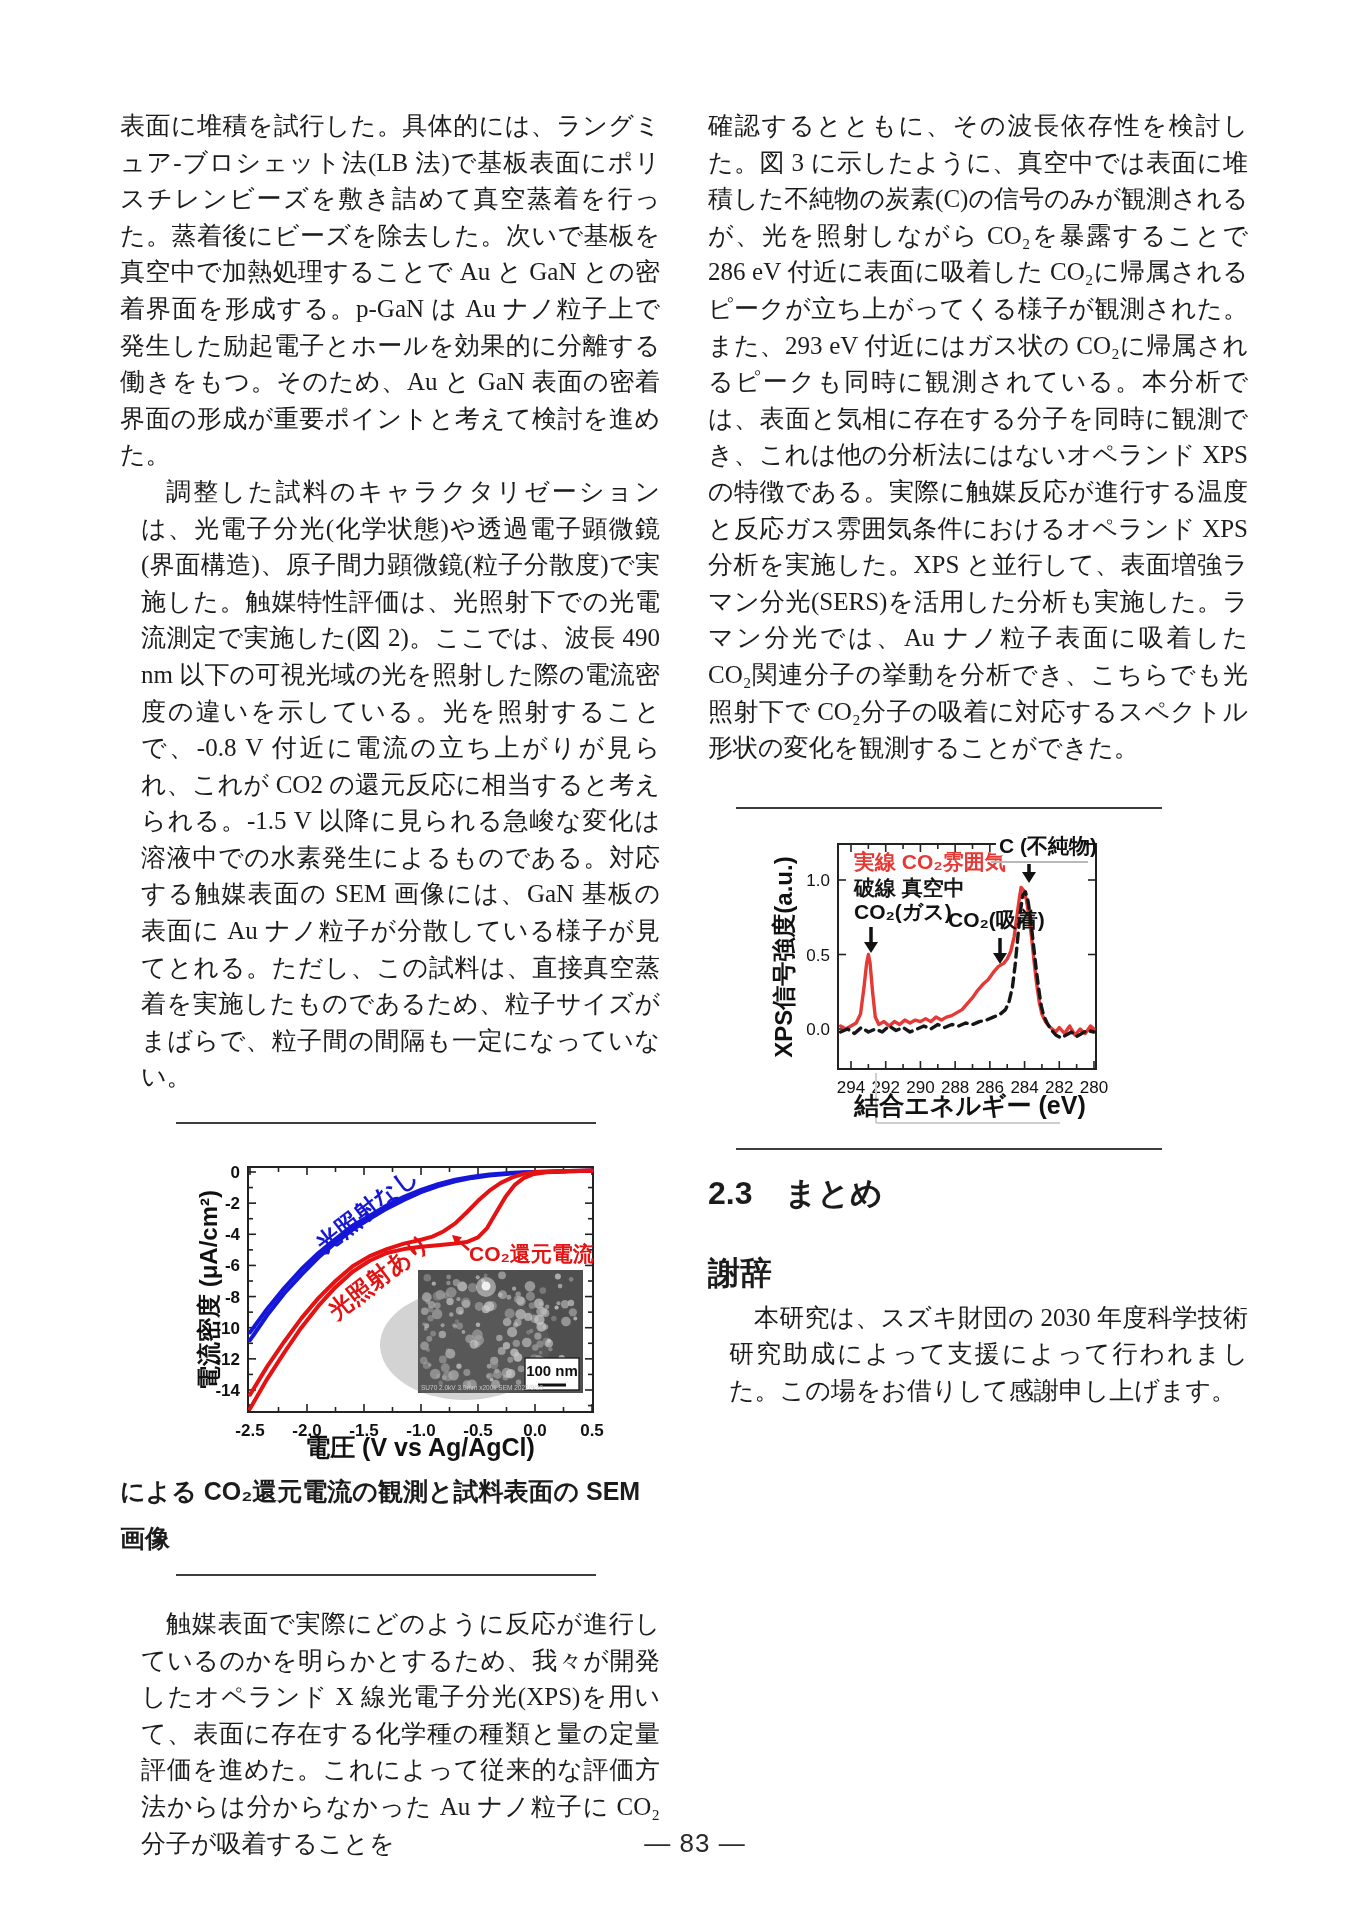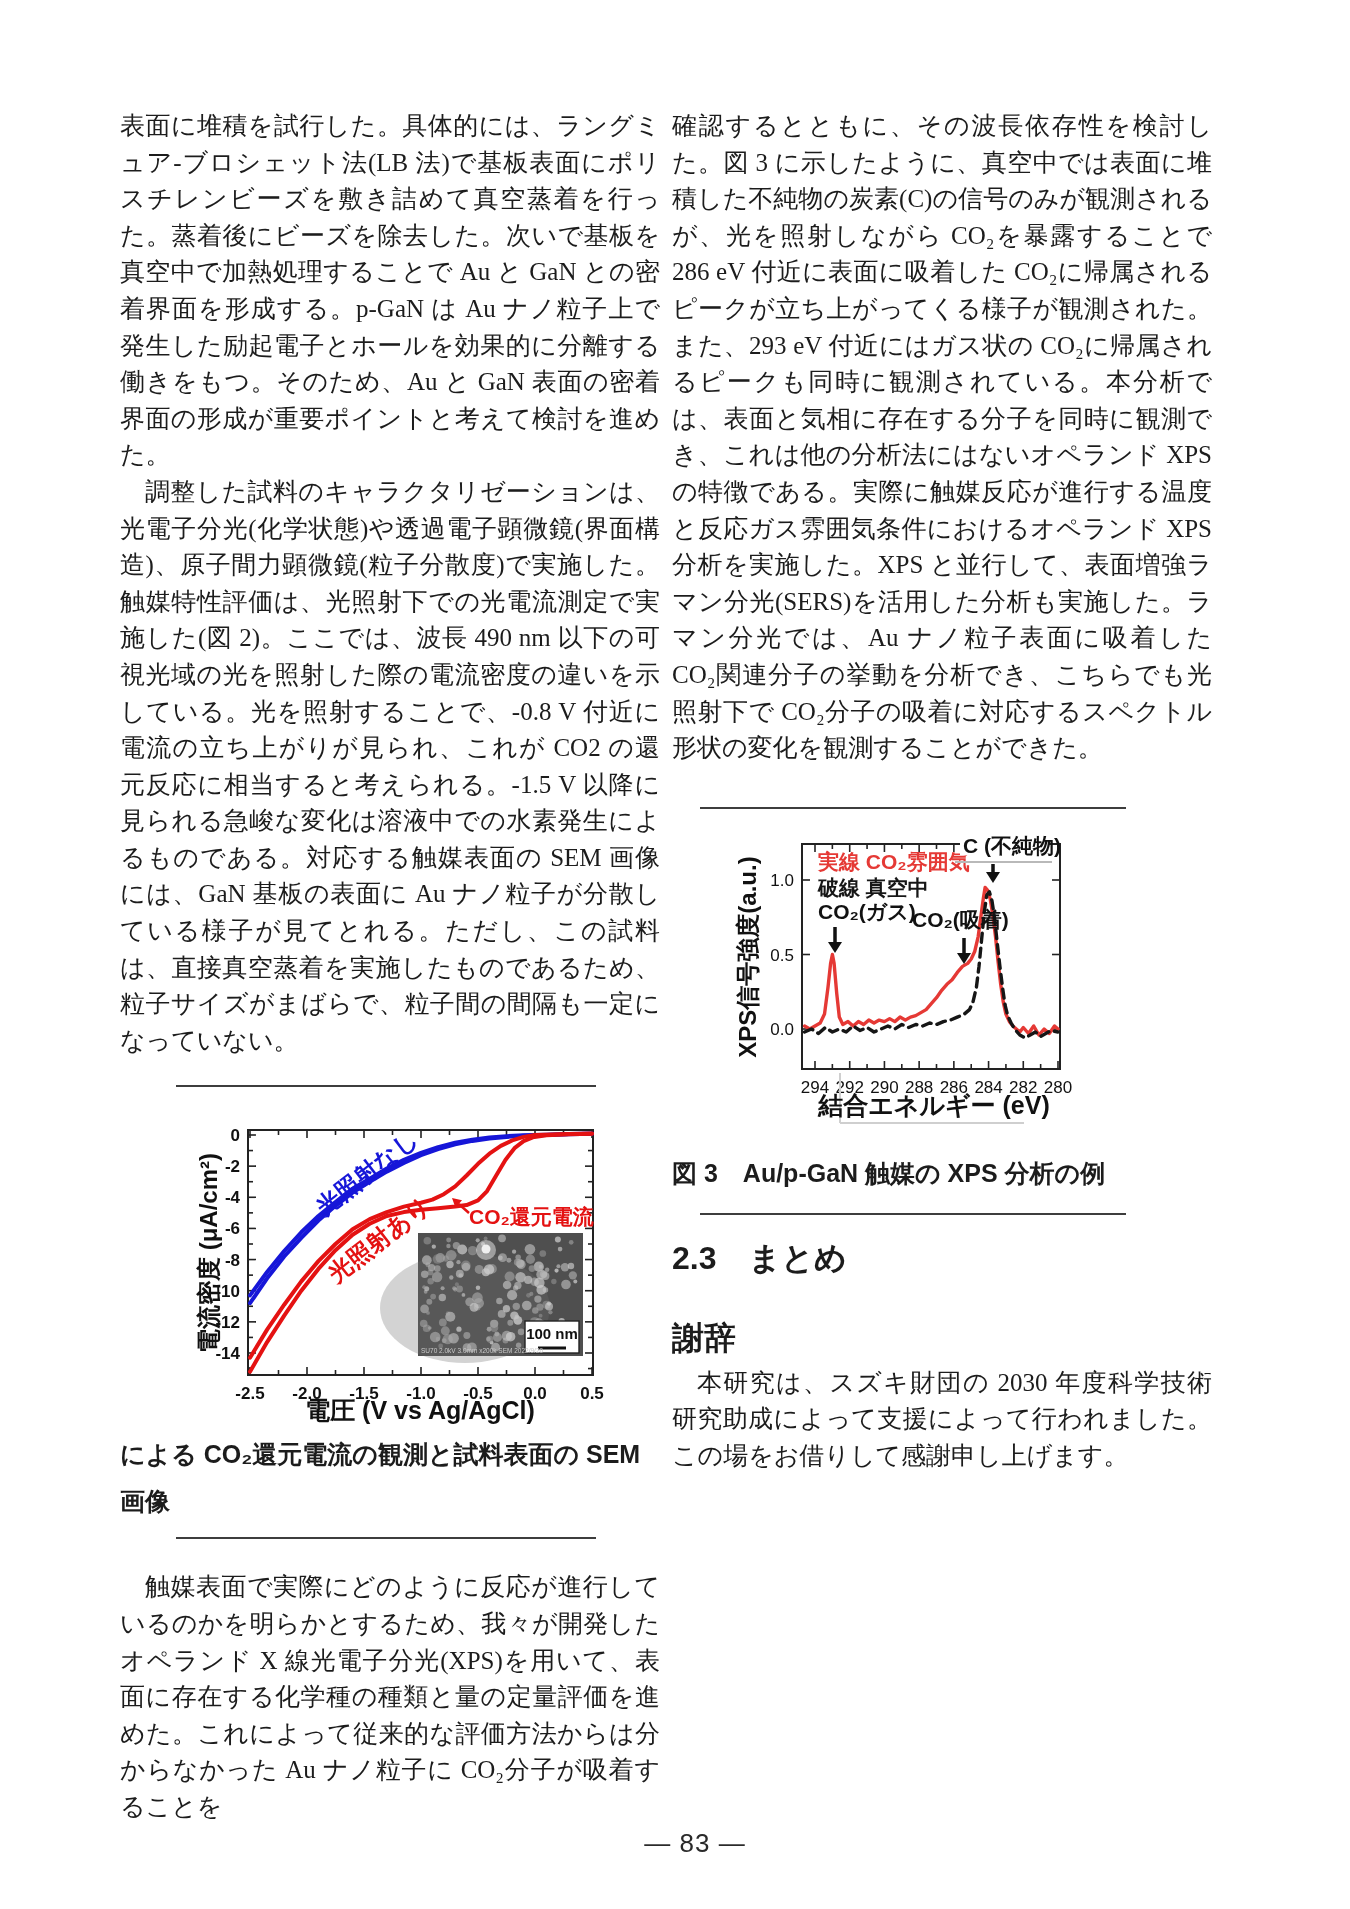--- a/index.html
+++ b/index.html
@@ -1,22 +1,22 @@
 <!DOCTYPE html>
 <html lang="ja"><head>
 <meta charset="utf-8">
 <style>
   html,body{margin:0;padding:0;background:#ffffff;}
   .page{position:relative;width:1350px;height:1909px;background:#fff;overflow:hidden;
         font-family:"Liberation Serif","DejaVu Serif",serif;color:#1c1c1c;padding-left:40px;}
   .col{position:absolute;top:108px;width:540px;}
   .col-left{left:120px;}
-  .col-right{left:672px;}
+  .col-right{left:708px;}
   p.body{margin:0;font-size:25px;line-height:36.6px;text-align:justify;}
-  p.indent{text-indent:1em;}
+  p.indent{text-indent:1em;margin-left:21px;}
   .rule{height:0;border-top:2.4px solid #3d3d3d;}
   .rule-l{margin:26px 0 0 56px;width:420px;}
   .rule-r{margin:30px 0 0 28px;width:426px;}
   .caption{font-family:"Liberation Sans","DejaVu Sans",sans-serif;font-weight:bold;
            font-size:25px;line-height:47px;margin:0;}
   .heading{font-family:"Liberation Sans","DejaVu Sans",sans-serif;font-weight:bold;
            font-size:32px;line-height:34px;margin:0;}
   .figure{display:block;}
   svg text{font-family:"Liberation Sans","DejaVu Sans",sans-serif;}
   .pagenum{position:absolute;left:0;right:0;top:1828px;text-align:center;
@@ -362,21 +362,20 @@
         <line x1="283" y1="45" x2="380" y2="45" stroke="#b9b9b9" stroke-width="2"></line>
         <rect x="288" y="18" width="88" height="20" fill="#ffffff"></rect>
         <text x="291" y="36" font-size="21" fill="#111" text-anchor="start" font-weight="bold">C (不純物)</text>
         <line x1="321" y1="47" x2="321" y2="55" stroke="#111" stroke-width="3.5"></line>
         <polygon points="321,66 314,55 328,55" fill="#111"></polygon>
         <line x1="168" y1="256" x2="168" y2="306" stroke="#cfcfcf" stroke-width="2"></line>
         <line x1="168" y1="306" x2="352" y2="306" stroke="#cfcfcf" stroke-width="2"></line>
         <text x="262" y="297" font-size="25" fill="#111" text-anchor="middle" font-weight="600">結合エネルギー (eV)</text>
         <text x="0" y="0" font-size="24" fill="#111" text-anchor="middle" font-weight="600" transform="translate(84,140) rotate(-90)">XPS信号強度(a.u.)</text>
       </svg>
-    <p class="caption" style="margin-top:18px;">図 3　Au/p-GaN 触媒の XPS 分析の例</p>
     <div class="rule rule-r" style="margin-top:16px;"></div>
     <h2 class="heading" style="margin-top:26px;">2.3　まとめ</h2>
     <h2 class="heading" style="margin-top:46px;">謝辞</h2>
     <p class="body indent" style="margin-top:10px;">本研究は、スズキ財団の 2030 年度科学技術研究助成によって支援によって行われました。この場をお借りして感謝申し上げます。</p>
   </section>
 
   <div class="pagenum">— 83 —</div>
 
 </main>
 

